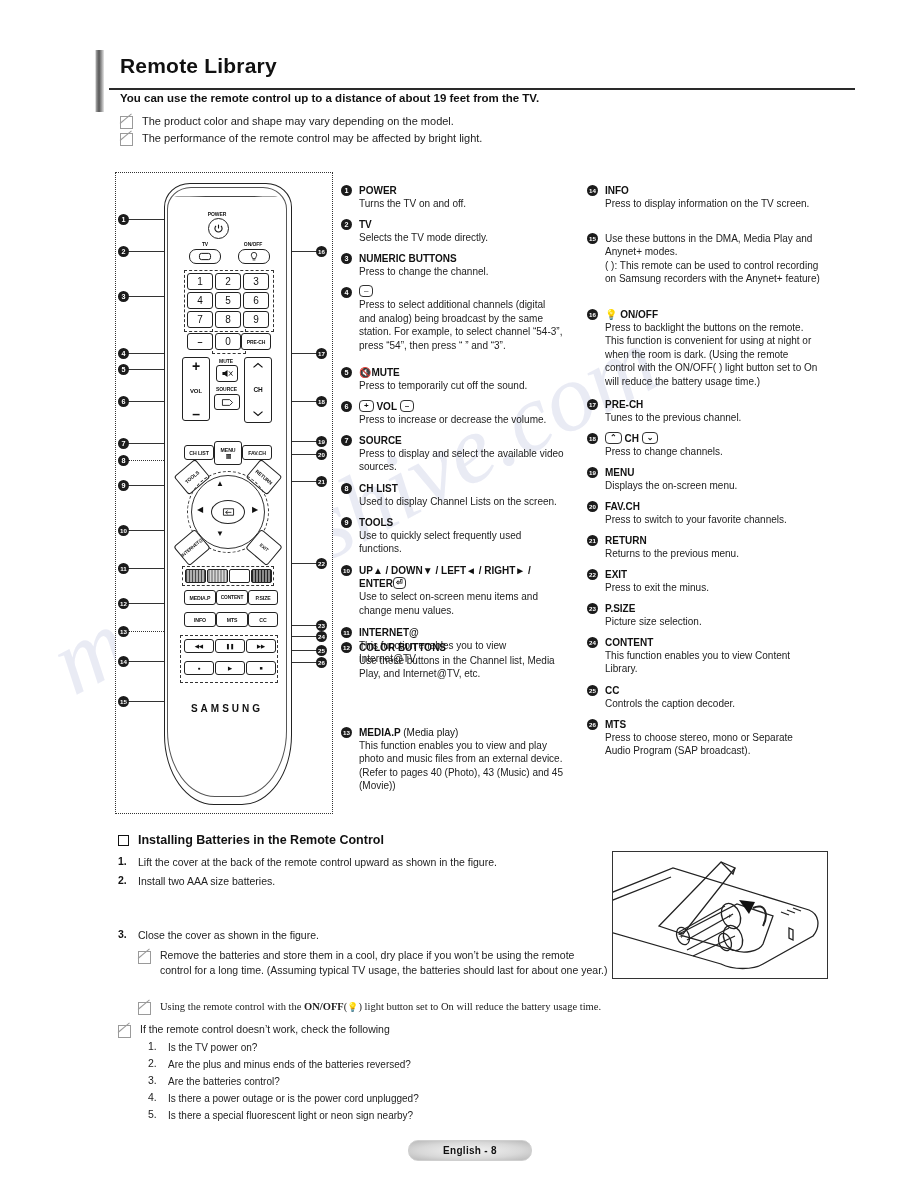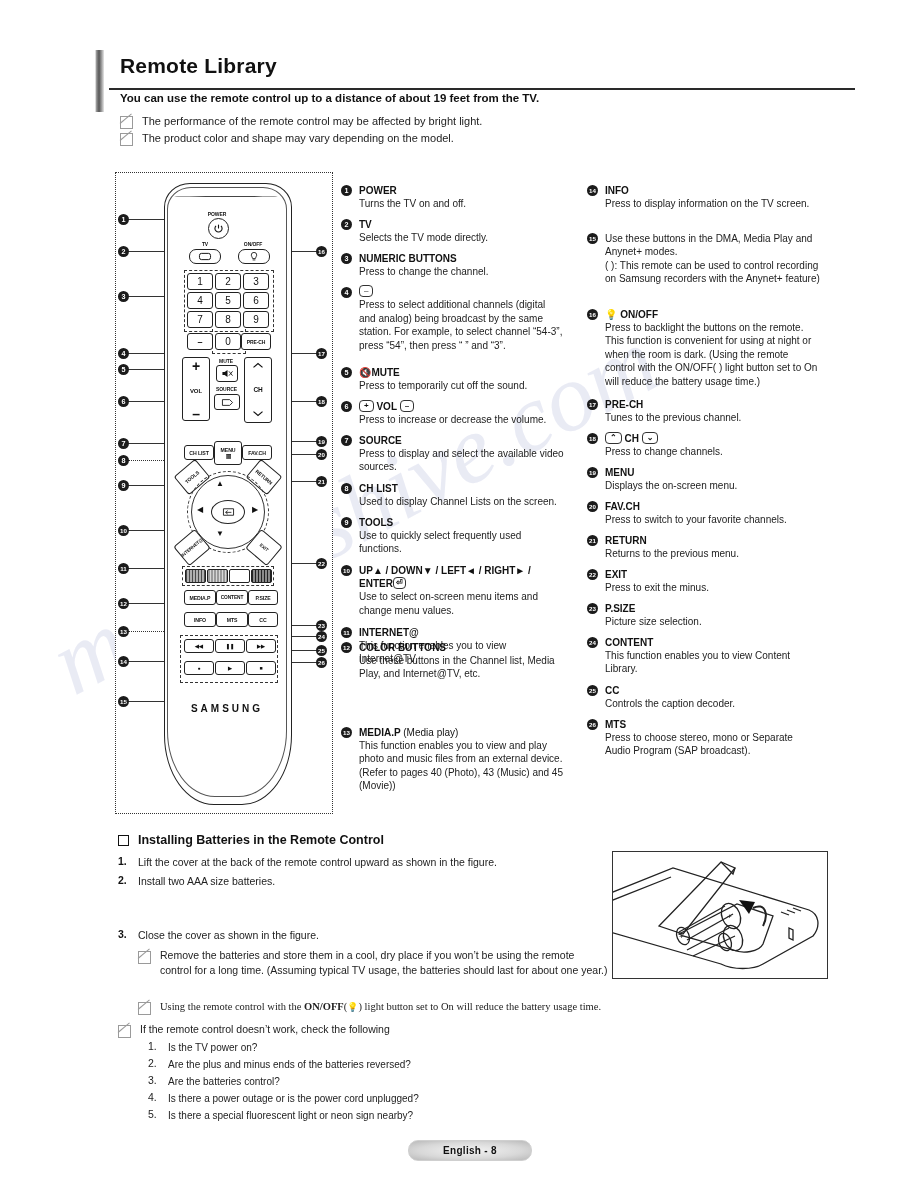--- a/index.html
+++ b/index.html
@@ -169,25 +169,25 @@
     <div class="header-bar"></div>
     <div class="header-title">Remote Library</div>
     <div class="header-rule"></div>
   </div>
 
   <div class="lead">You can use the remote control up to a distance of about 19 feet from the TV.</div>
 
   <div class="note-list">
     <div class="note-row">
       <span class="note-ico"></span>
-      <span class="note-txt">The performance of the remote control may be affected by bright light.</span>
+      <span class="note-txt">The product color and shape may vary depending on the model.</span>
     </div>
     <div class="note-row">
       <span class="note-ico"></span>
-      <span class="note-txt">The product color and shape may vary depending on the model.</span>
+      <span class="note-txt">The performance of the remote control may be affected by bright light.</span>
     </div>
   </div>
 
   <div class="remote-frame">
 
     <div class="lead-line" style="left:12px;top:46px;width:42px;"></div>
     <div class="lead-line" style="left:12px;top:78px;width:40px;"></div>
     <div class="lead-line" style="left:12px;top:123px;width:42px;"></div>
     <div class="lead-line" style="left:12px;top:180px;width:42px;"></div>
     <div class="lead-line" style="left:12px;top:196px;width:62px;"></div>

